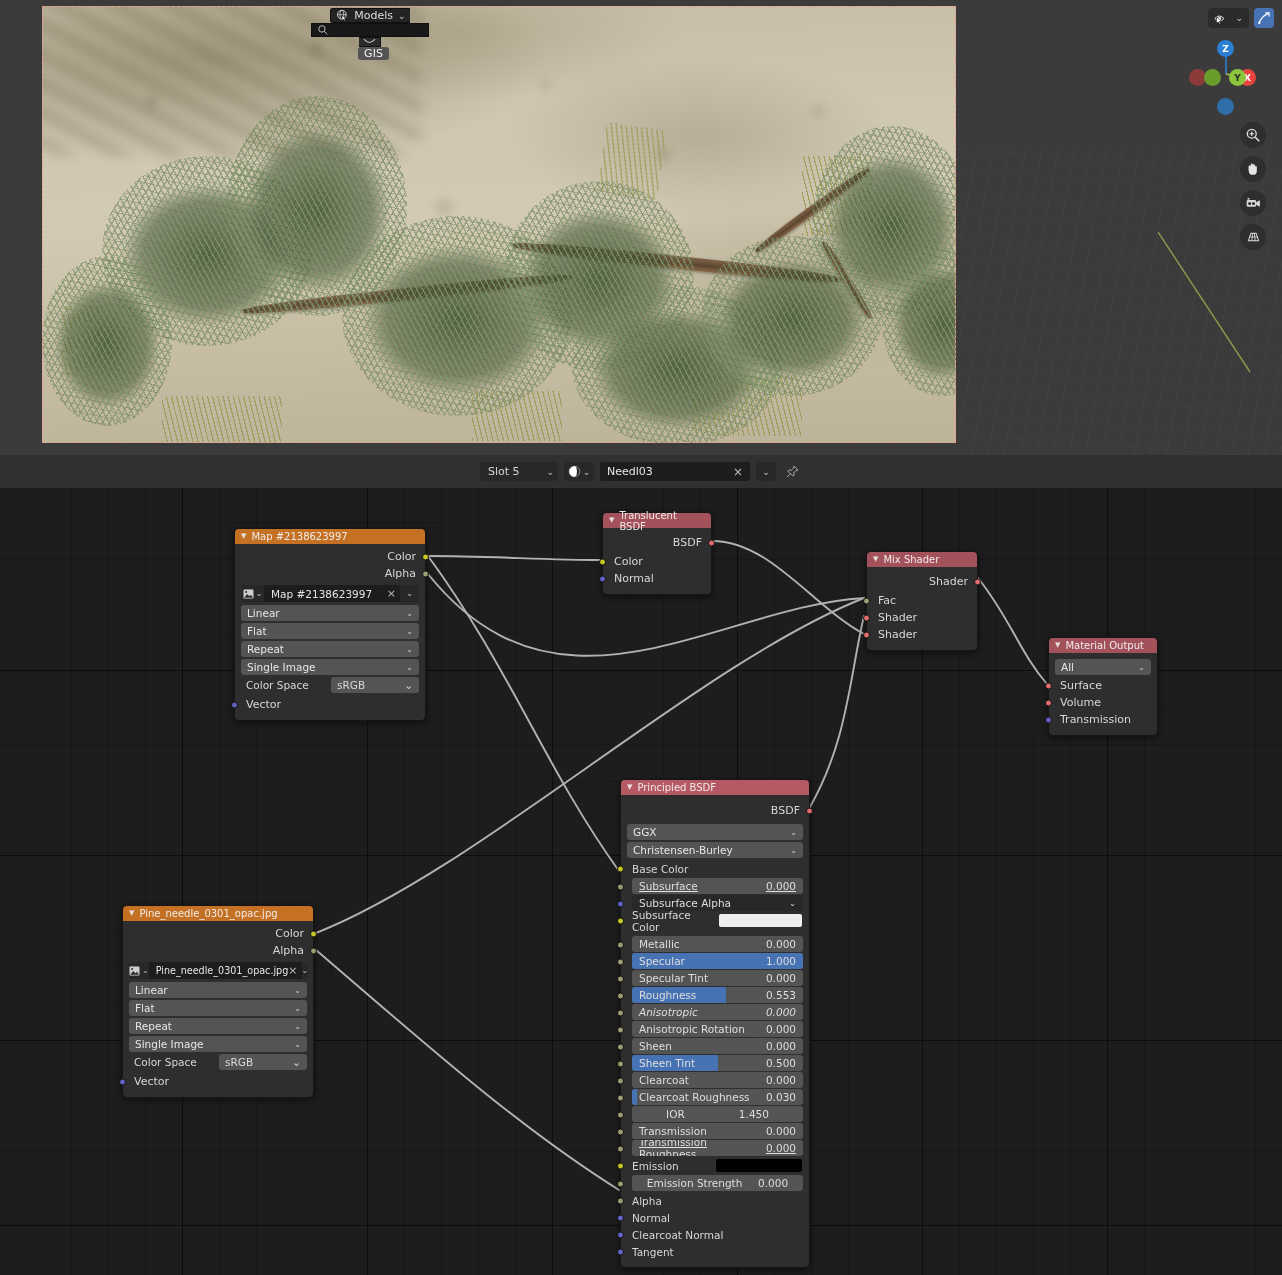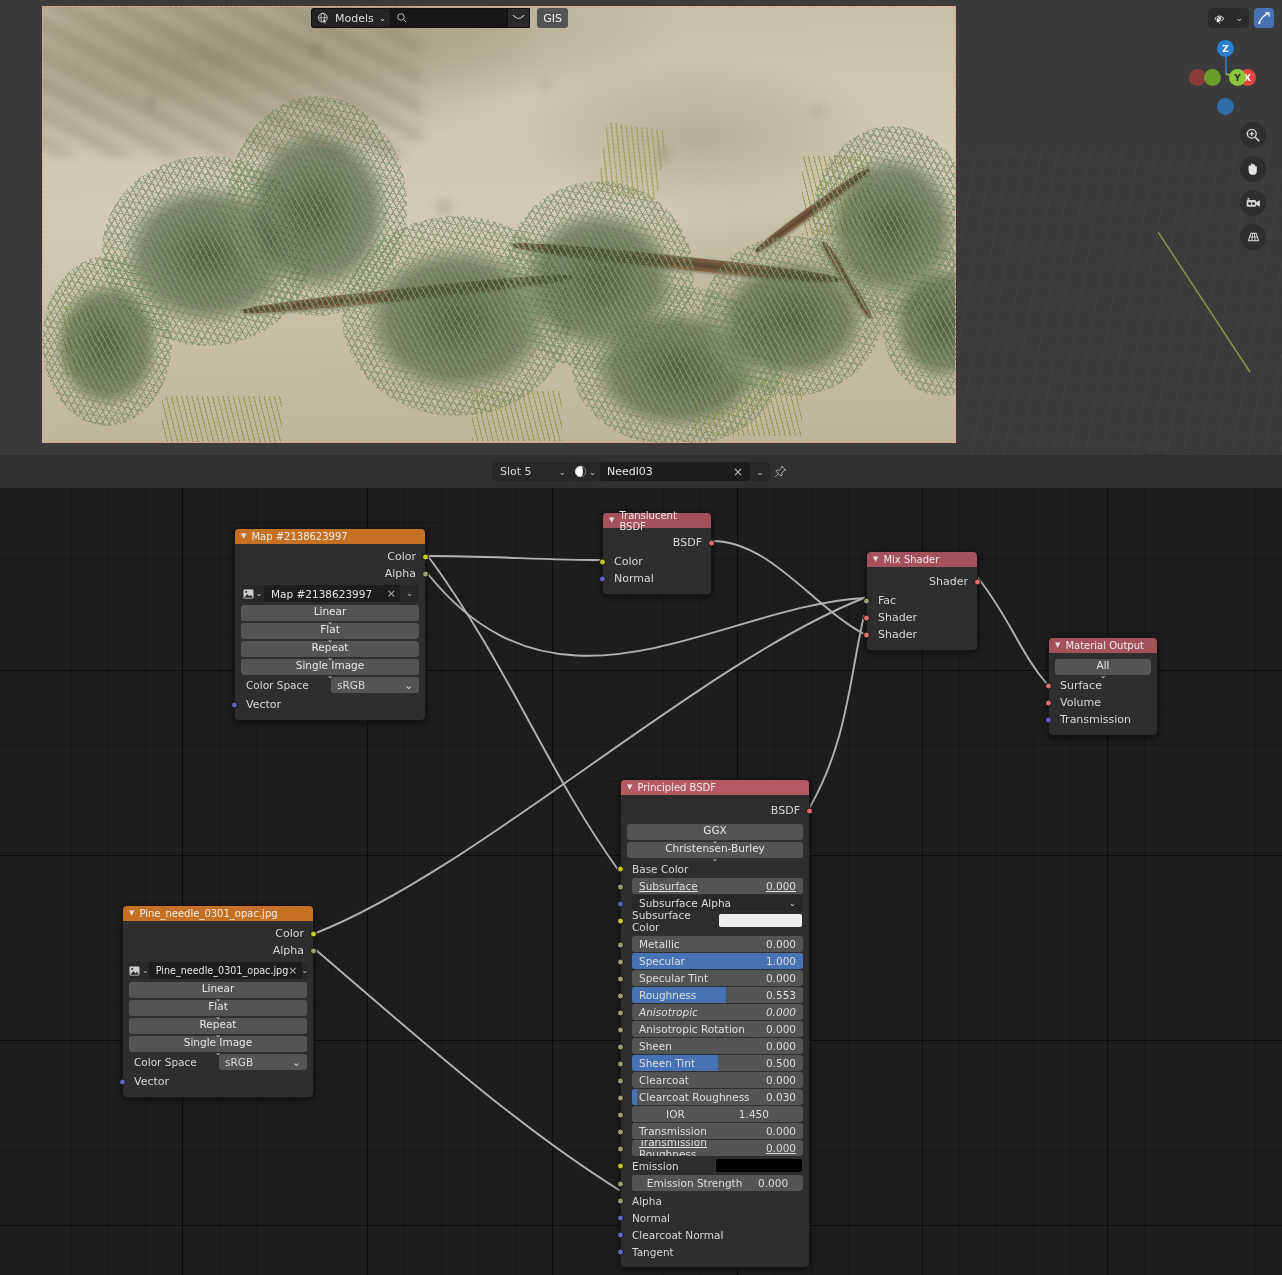--- a/index.html
+++ b/index.html
@@ -89,21 +89,21 @@
     filter:blur(.7px);
   }
   
   #render-border{
     position:absolute; left:42px; top:6px; width:914px; height:437px;
     border:1px dashed #e9a089; pointer-events:none;
   }
 
   
   #gis-bar{
-    position:absolute; left:311px; top:8px; height:20px; display:flex; align-items:center; gap:0;
+    position:absolute; left:311px; top:8px; height:20px; display:flex; align-items:center; gap:0;flex-direction:column;
   }
   #models-pill{
     display:flex; align-items:center; height:20px; background:#232323;
     border-radius:3px 0 0 3px; padding:0 4px 0 5px; gap:5px; border:1px solid #101010; border-right:none;
   }
   #models-pill .lbl{font-size:11px;color:#dcdcdc;}
   #search-box{
     display:flex;align-items:center;height:20px;background:#181818;border:1px solid #101010;
     width:118px;padding-left:5px;
   }
@@ -122,21 +122,21 @@
   #gizmo-btn{width:20px;height:20px;background:#4772b3;border-radius:4px;display:flex;align-items:center;justify-content:center;}
 
   #nav-gizmo{position:absolute;right:20px;top:38px;width:72px;height:72px;}
   .axis-ball{position:absolute;width:17px;height:17px;border-radius:50%;display:flex;align-items:center;justify-content:center;font-size:9px;font-weight:bold;color:#1a1a1a;}
   #vp-round-btns{position:absolute;right:16px;top:122px;display:flex;flex-direction:column;gap:8px;}
   .round-btn{width:26px;height:26px;border-radius:50%;background:#2e2e2e;display:flex;align-items:center;justify-content:center;color:#d8d8d8;}
 
   
   #mat-header{
     position:absolute;left:0;top:455px;width:1282px;height:33px;background:#303030;
-    display:flex;align-items:center;justify-content:center;
+    display:flex;align-items:center;justify-content:center;gap:6px;
   }
   .hdr-select{
     height:19px;background:#282828;border-radius:3px;display:flex;align-items:center;
     padding:0 4px 0 8px;justify-content:space-between;color:#d6d6d6;font-size:11px;
   }
   #slot-select{width:78px;}
   #mat-icon-btn{width:30px;height:19px;background:#282828;border-radius:3px;display:flex;align-items:center;justify-content:center;gap:2px;}
   #mat-name-field{
     height:19px;width:150px;background:#1d1d1d;border-radius:3px;display:flex;align-items:center;
     padding:0 3px 0 7px;justify-content:space-between;color:#e6e6e6;
@@ -171,21 +171,21 @@
   .row.out{justify-content:flex-end;padding-right:9px;}
   .row.in{padding-left:11px;}
 
   .sock{position:absolute;width:7px;height:7px;border-radius:50%;border:1px solid #111;top:50%;transform:translateY(-50%);}
   .sock.left{left:-4px;}
   .sock.right{right:-4px;}
 
   .field{
     margin:2px 6px; height:16px; background:#545454; border-radius:3px;
     display:flex;align-items:center;justify-content:space-between;padding:0 6px;
-    font-size:10.5px;color:#e6e6e6;flex-direction:column;
+    font-size:10.5px;color:#e6e6e6;
   }
   .field .chev{font-size:8px;color:#cfcfcf;}
 
   .prop{
     position:relative;margin:1px 6px 1px 11px;height:16px;background:#545454;border-radius:3px;
     display:flex;align-items:center;justify-content:space-between;padding:0 7px;font-size:10.5px;color:#dedede;
     overflow:hidden;
   }
   .prop .bar{position:absolute;left:0;top:0;bottom:0;background:#4772b3;}
   .prop .nm,.prop .vl{position:relative;z-index:2;}

